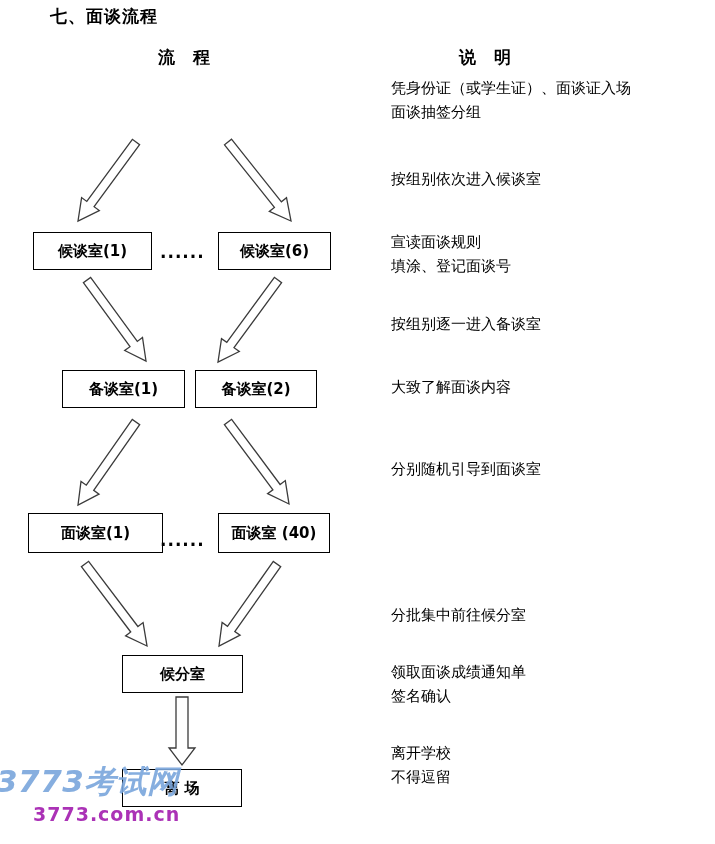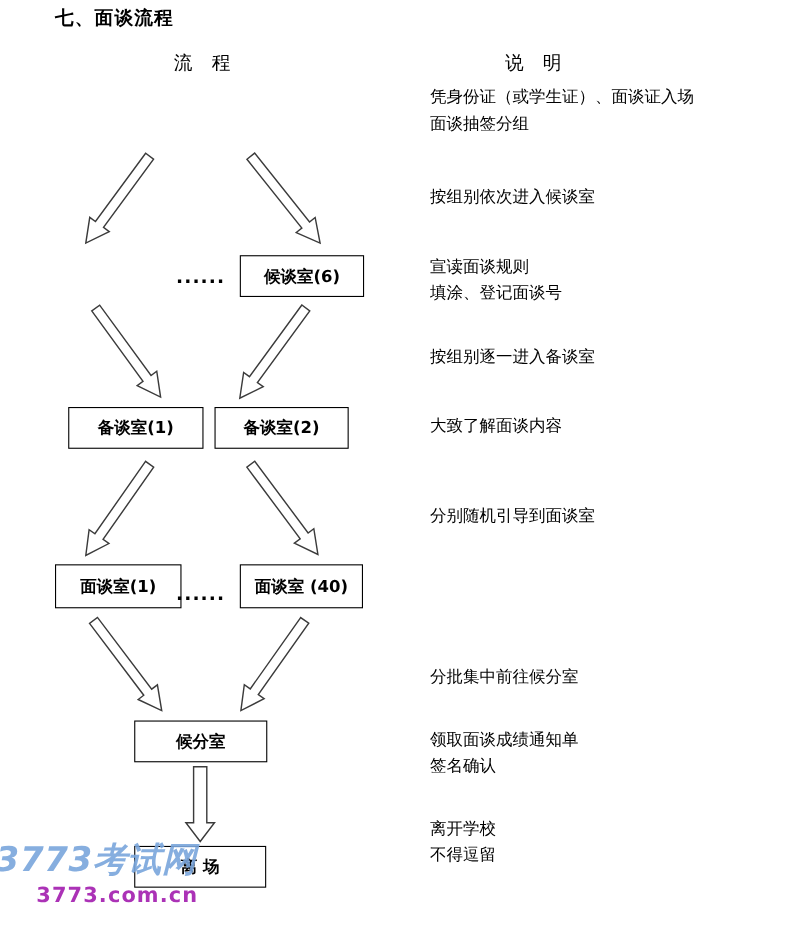--- a/index.html
+++ b/index.html
@@ -10,21 +10,21 @@
     font-family:"DejaVu Sans",sans-serif;
     color:#000;
     overflow:hidden;
   }
   .doc-title{
     position:absolute;left:50px;top:5px;
     font-size:17px;font-weight:bold;letter-spacing:1px;
   }
   .col-header{
     position:absolute;top:46px;
-    font-size:17px;font-weight:normal;word-spacing:12px;
+    font-size:17px;font-weight:bold;word-spacing:12px;
   }
   .hdr-process{left:158px;}
   .hdr-explain{left:459px;}
   .fbox{
     position:absolute;
     border:1px solid #000;
     background:#fff;
     display:flex;align-items:center;justify-content:center;
     font-size:15px;font-weight:bold;
     box-sizing:border-box;
@@ -66,27 +66,28 @@
       <polygon points="83.4,282.6 130.0,346.7 124.7,350.5 146.0,361.0 142.5,337.5 137.3,341.4 90.6,277.4"></polygon>
       <polygon points="274.4,277.3 226.8,342.4 221.5,338.6 218.0,362.0 239.3,351.5 234.0,347.7 281.6,282.7"></polygon>
       <polygon points="132.3,419.4 86.3,485.2 81.0,481.5 78.0,505.0 99.0,494.1 93.7,490.4 139.7,424.6"></polygon>
       <polygon points="224.4,424.7 272.9,489.8 267.6,493.7 289.0,504.0 285.3,480.6 280.1,484.5 231.6,419.3"></polygon>
       <polygon points="81.4,566.7 130.7,632.0 125.6,635.9 147.0,646.0 143.1,622.6 137.9,626.5 88.6,561.3"></polygon>
       <polygon points="273.3,561.4 227.5,626.3 222.1,622.5 219.0,646.0 240.1,635.2 234.8,631.5 280.7,566.6"></polygon>
       <polygon points="176.0,697.0 176.0,748.0 169.0,748.0 182.0,765.0 195.0,748.0 188.0,748.0 188.0,697.0"></polygon>
     </svg>
 
 
+  <div class="fbox" style="left:33px;top:232px;width:119px;height:38px">候谈室(1)</div>
   <div class="dots" style="left:160px;top:242px">......</div>
   <div class="fbox" style="left:218px;top:232px;width:113px;height:38px">候谈室(6)</div>
 
   <div class="fbox" style="left:62px;top:370px;width:123px;height:38px">备谈室(1)</div>
   <div class="fbox" style="left:195px;top:370px;width:122px;height:38px">备谈室(2)</div>
 
-  <div class="fbox" style="left:50px;top:513px;width:115px;height:40px">面谈室(1)</div>
+  <div class="fbox" style="left:28px;top:513px;width:135px;height:40px">面谈室(1)</div>
   <div class="dots" style="left:160px;top:530px">......</div>
   <div class="fbox" style="left:218px;top:513px;width:112px;height:40px">面谈室 (40)</div>
 
   <div class="fbox" style="left:122px;top:655px;width:121px;height:38px">候分室</div>
 
   <div class="fbox" style="left:122px;top:769px;width:120px;height:38px">离 场</div>
 
   <div class="expl" style="top:76px">
     <div>凭身份证（或学生证）、面谈证入场</div>
     <div>面谈抽签分组</div>

